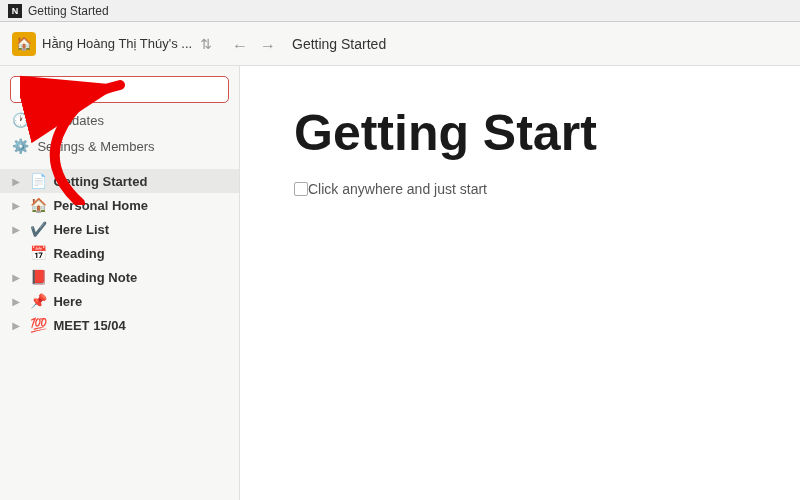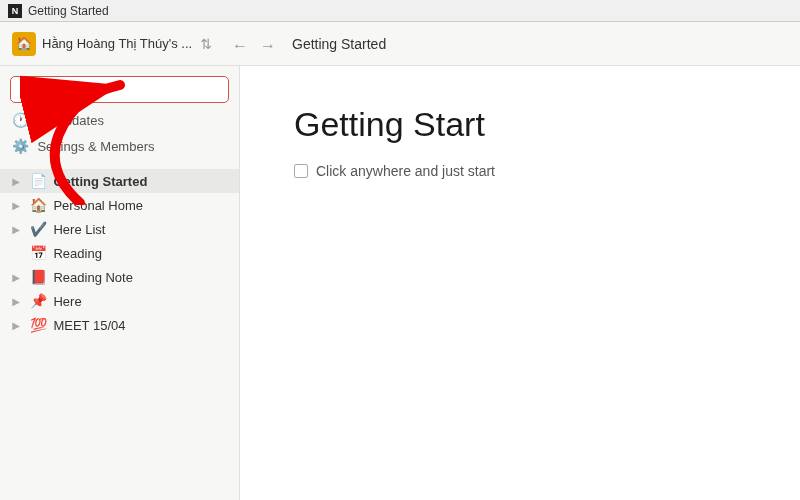--- a/index.html
+++ b/index.html
@@ -153,58 +153,58 @@
       gap: 4px;
     }
     .sidebar-page-item.active { background: #e8e8e6; }
     .sidebar-toggle {
       font-size: 10px;
       color: #aaa;
       width: 16px;
       text-align: center;
     }
     .sidebar-page-emoji { font-size: 14px; margin: 0 2px; }
-    .sidebar-page-label { font-size: 13px; color: #333; }
+    .sidebar-page-label { font-size: 13px; color: #333; font-weight: bold; }
     .sidebar-page-label.bold { font-weight: 700; }
 
     
     .resize-handle {
       width: 4px;
       background: transparent;
       cursor: col-resize;
     }
 
     
     .content {
       flex: 1;
       background: #fff;
       padding: 40px 50px;
       overflow-y: auto;
     }
     .content-title {
-      font-size: 34px;
-      font-weight: 400;
+      font-size: 50px;
+      font-weight: 700;
       color: #1a1a1a;
       margin-bottom: 20px;
       line-height: 1.1;
     }
     .content-subtitle {
       font-size: 17px;
       color: #333;
       margin-bottom: 16px;
     }
     .content-body {
       font-size: 15px;
       color: #444;
       margin-bottom: 10px;
     }
     .content-checkbox-row {
       display: flex;
       align-items: center;
-      gap: 8px;
+      gap: 0;
       font-size: 14px;
       color: #555;
       margin-top: 8px;
     }
     .checkbox-box {
       width: 14px;
       height: 14px;
       border: 1.5px solid #aaa;
       border-radius: 2px;
       flex-shrink: 0;

